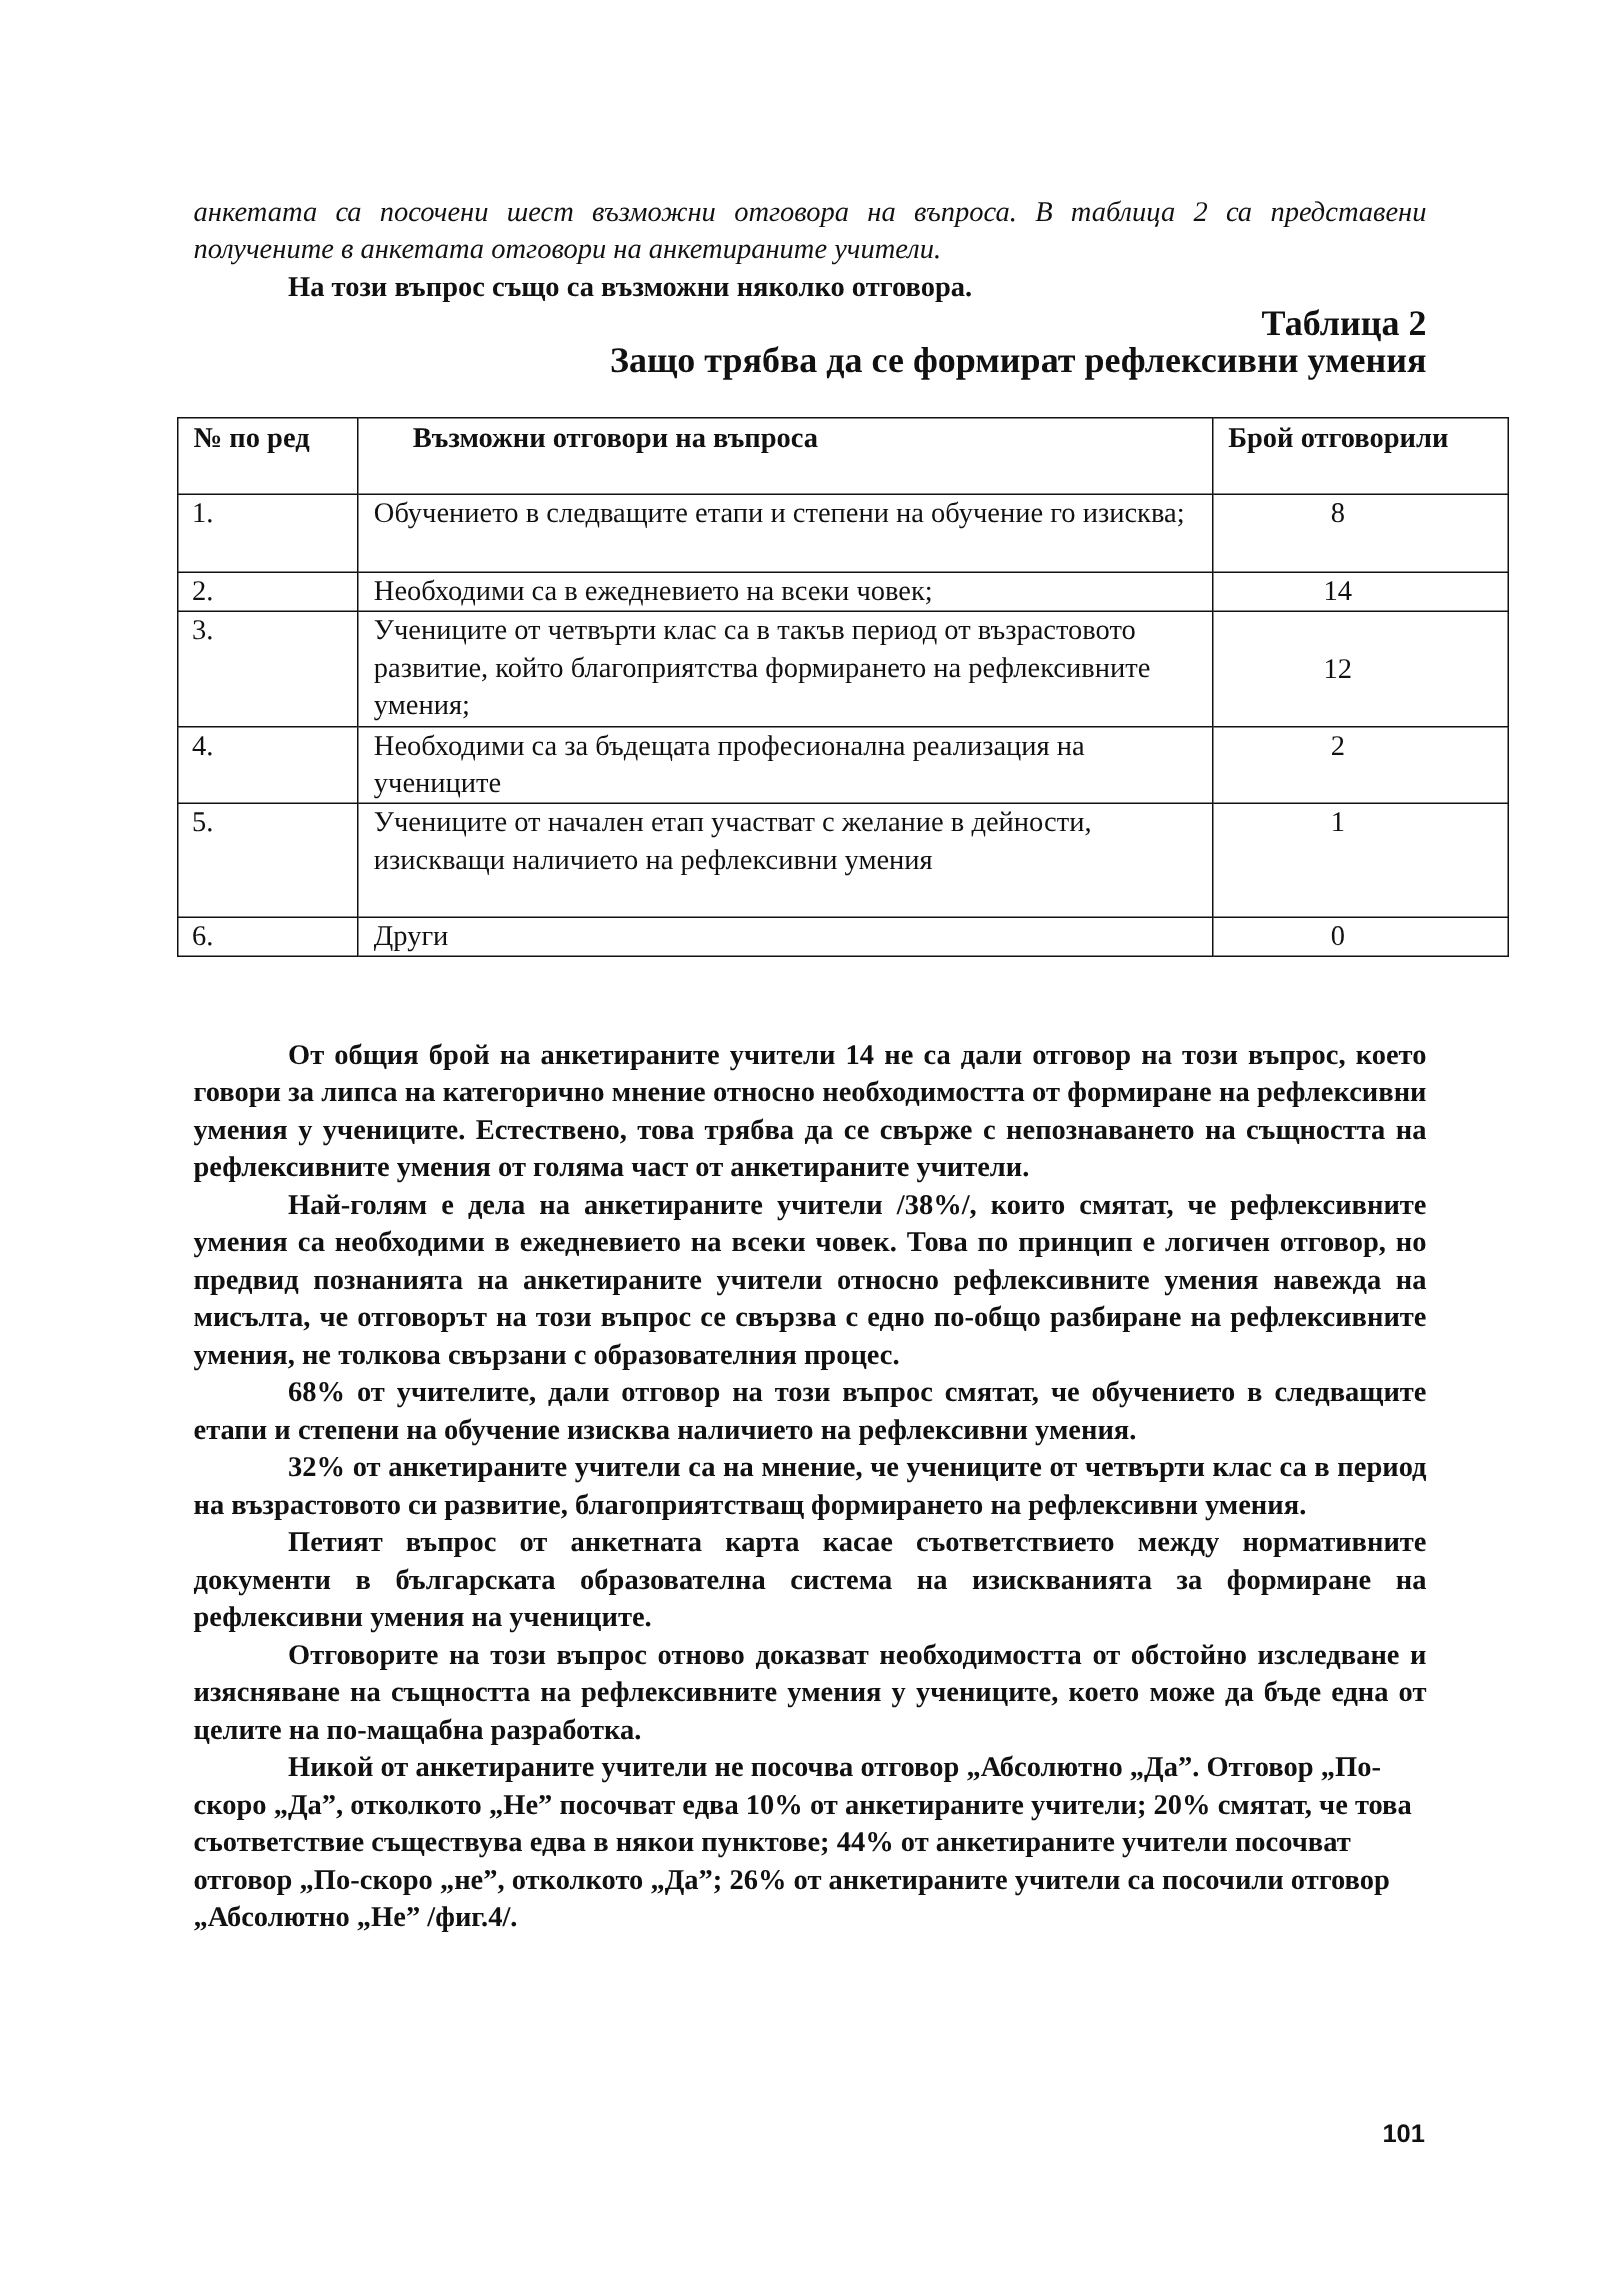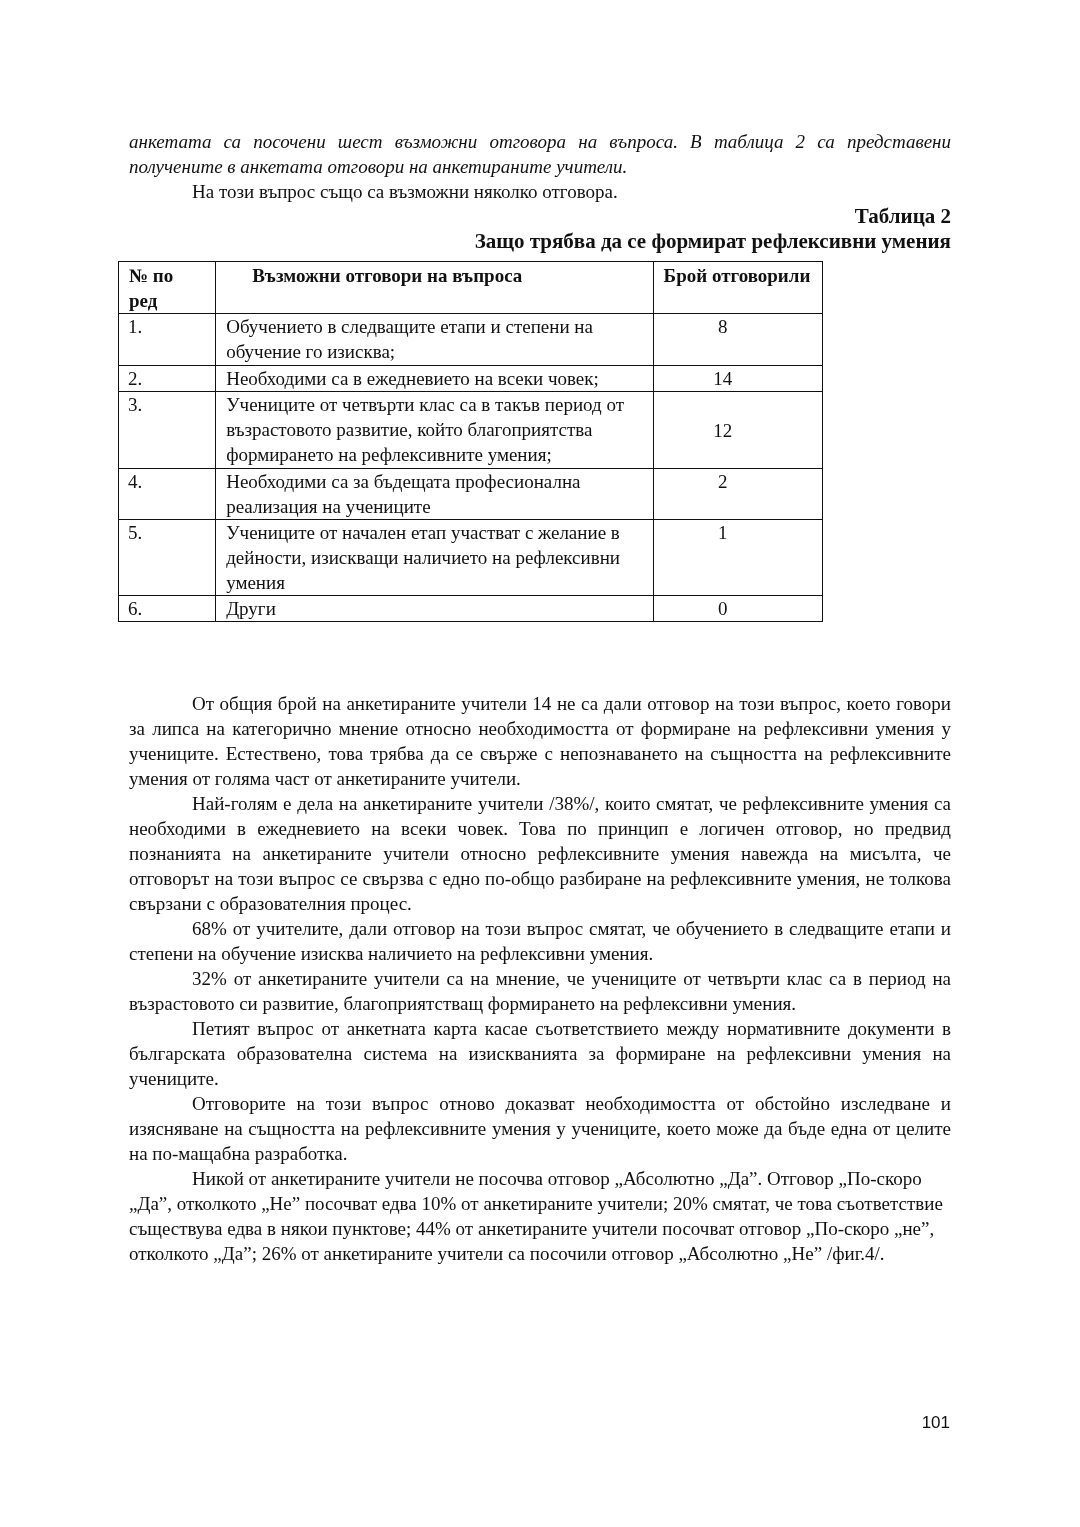--- a/index.html
+++ b/index.html
@@ -24,37 +24,37 @@
       position: absolute;
       left: 129px;
       width: 822px;
       font-size: 19px;
       line-height: 25px;
     }
     .p {
       margin: 0;
       text-align: justify;
     }
-    .p.indent { text-indent: 63px; }
+    .p.indent { text-indent: 63px; font-weight: bold; }
     .p.left { text-align: left; }
     .p.last-line-left { text-align-last: left; font-style: italic; }
     .caption {
       position: absolute;
       right: 129px;
-      font-size: 21px;
+      font-size: 24px;
       line-height: 25px;
       font-weight: bold;
       text-align: right;
       margin: 0;
     }
     table.data {
       position: absolute;
       left: 118px;
-      top: 261px;
-      width: 705px;
+      top: 278px;
+      width: 888px;
       border-collapse: collapse;
       font-size: 19px;
       line-height: 25px;
     }
     table.data th, table.data td {
       border: 1.3px solid #111;
       padding: 0 10px;
       vertical-align: top;
       text-align: left;
     }
@@ -71,20 +71,21 @@
     table.data td.c1 { padding-left: 9px; }
     .page-number {
       position: absolute;
       top: 1413px;
       left: 880px;
       width: 70px;
       text-align: right;
       font-family: "Liberation Sans", "DejaVu Sans", sans-serif;
       font-size: 17px;
       color: #111;
+      font-weight: bold;
     }
   </style>
 </head>
 <body>
 
 <div class="page">
 
   <div class="block" style="top:129px;">
     <p class="p last-line-left">анкетата са посочени шест възможни отговора на въпроса. В таблица  2 са представени получените в анкетата отговори на анкетираните учители.</p>
     <p class="p indent left">На този въпрос също са възможни няколко отговора.</p>

